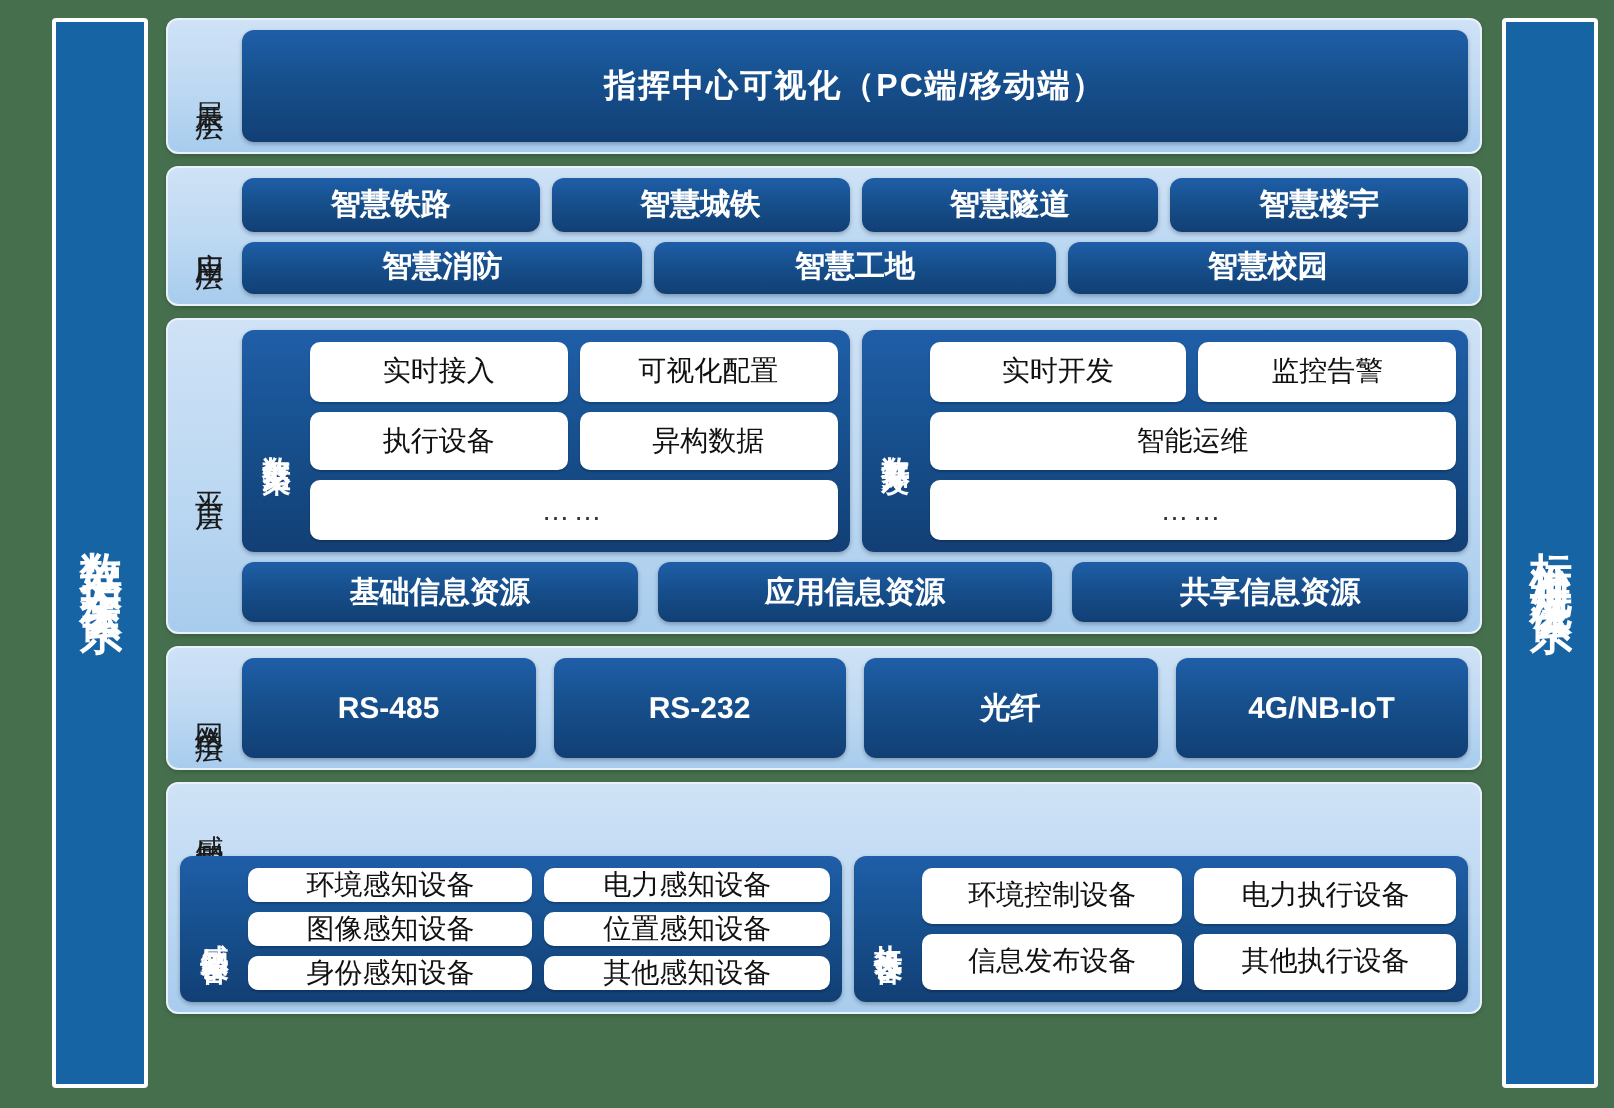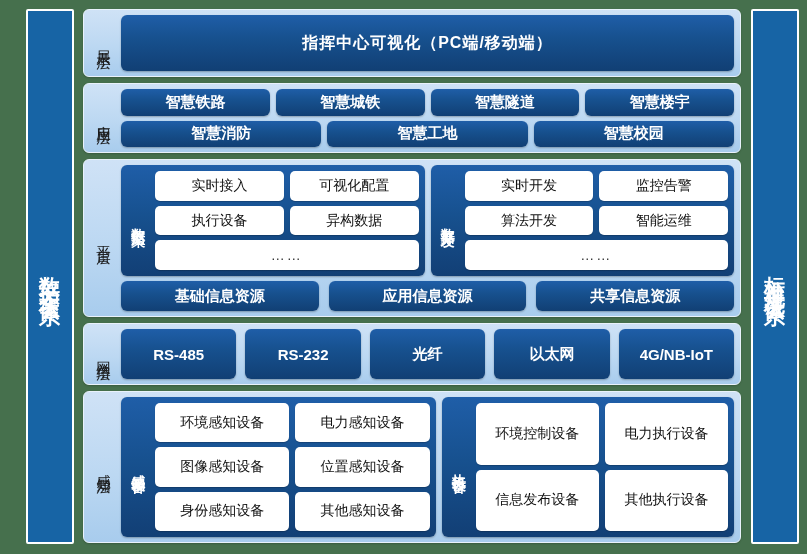--- a/index.html
+++ b/index.html
@@ -180,21 +180,21 @@
 
   .resource-row { display: flex; flex-direction: row; gap: 10px; flex: 0 0 30px; height: 30px; }
   .resource-row .chip { flex: 1 1 0; text-align: right; }
 
   
   .layer-net { height: 62px; }
   .net-row { display: flex; flex-direction: row; gap: 9px; flex: 1 1 auto; }
   .net-row .chip { flex: 1 1 0; font-size: 15px; }
 
   
-  .layer-sense { height: 152px; }
+  .layer-sense { height: 116px; flex-direction: column; }
   .sense-top { display: flex; flex-direction: row; gap: 6px; flex: 1 1 auto; min-height: 0; }
   .sense-group { flex: 1 1 0; }
   .sense-group.left { flex: 1.08 1 0; }
 </style>
 </head>
 <body>
 
 <div class="diagram">
 
   <div class="pillar pillar-left">
@@ -260,21 +260,20 @@
           <div class="group-box">
             <div class="group-title">
               <span>数据开发</span>
             </div>
             <div class="group-grid">
               <div class="grid-row">
                 <div class="wbox">实时开发</div>
                 <div class="wbox">监控告警</div>
               </div>
               <div class="grid-row">
-                <div class="wbox">算法开发</div>
                 <div class="wbox">智能运维</div>
               </div>
               <div class="grid-row">
                 <div class="wbox full dots">……</div>
               </div>
             </div>
           </div>
 
         </div>
 
@@ -288,21 +287,20 @@
 
     <div class="layer layer-net">
       <div class="layer-label">
         <span>网络层</span>
       </div>
       <div class="layer-body">
         <div class="net-row">
           <div class="chip">RS-485</div>
           <div class="chip">RS-232</div>
           <div class="chip">光纤</div>
-          <div class="chip">以太网</div>
           <div class="chip">4G/NB-IoT</div>
         </div>
       </div>
     </div>
 
     <div class="layer layer-sense">
       <div class="layer-label">
         <span>感知层</span>
       </div>
       <div class="layer-body">

